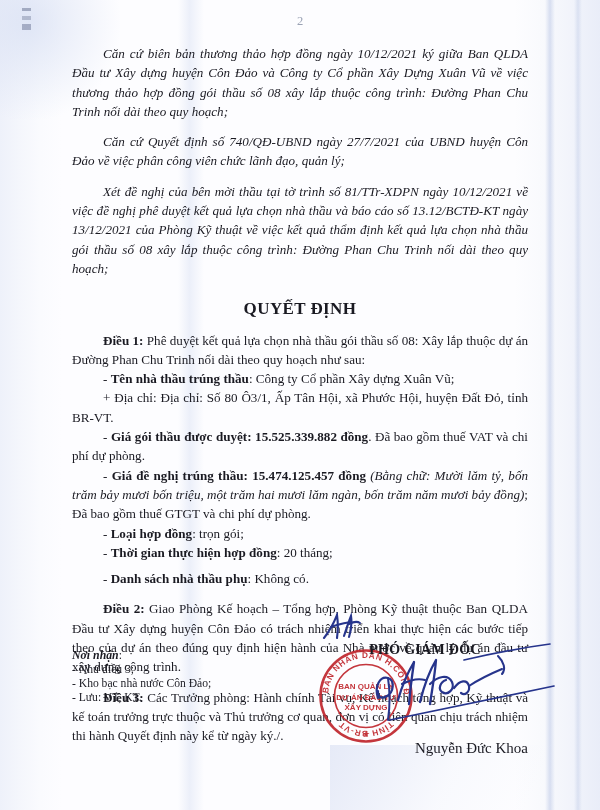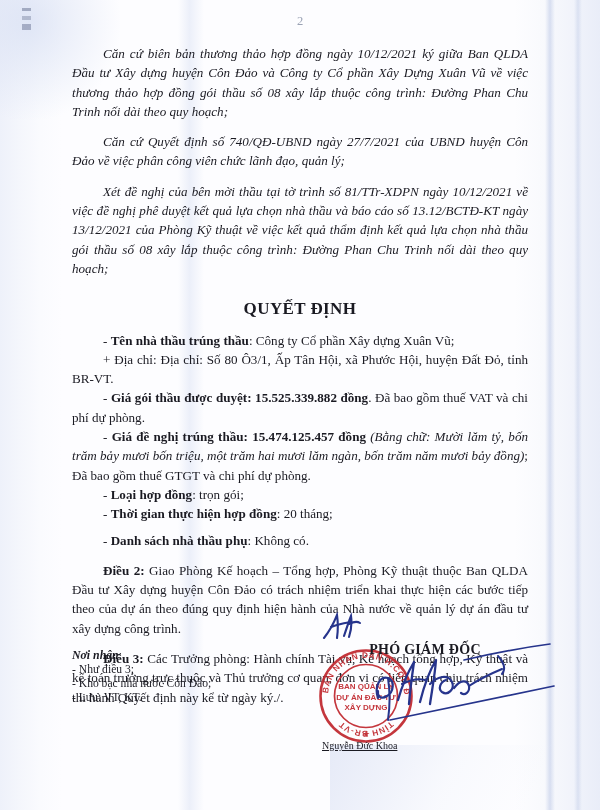--- a/index.html
+++ b/index.html
@@ -156,24 +156,23 @@
     font-weight: bold;
     font-size: 14px;
     letter-spacing: .3px;
     position: relative;
     z-index: 4;
   }
   .signer-name {
     position: absolute;
     left: 0; top: 98px;
     width: 206px;
-    text-align: left;
-    font-size: 10px;
+    text-align: right;
+    font-size: 15px;
     z-index: 4;
-    text-decoration: underline;
   }
 
   
   .seal {
     position: absolute;
     left: -6px; top: 4px;
     width: 100px; height: 100px;
     z-index: 2;
     pointer-events: none;
     opacity: .93;
@@ -209,20 +208,21 @@
   <div class="page-number">2</div>
 
   <div class="content">
 
     <p class="p italic">Căn cứ biên bản thương thảo hợp đồng ngày 10/12/2021 ký giữa Ban QLDA Đầu tư Xây dựng huyện Côn Đảo và Công ty Cổ phần Xây Dựng Xuân Vũ về việc thương thảo hợp đồng gói thầu số 08 xây lắp thuộc công trình: Đường Phan Chu Trinh nối dài theo quy hoạch;</p>
     <p class="p italic gap">Căn cứ Quyết định số 740/QĐ-UBND ngày 27/7/2021 của UBND huyện Côn Đảo về việc phân công viên chức lãnh đạo, quản lý;</p>
     <p class="p italic gap">Xét đề nghị của bên mời thầu tại tờ trình số 81/TTr-XDPN ngày 10/12/2021 về việc đề nghị phê duyệt kết quả lựa chọn nhà thầu và báo cáo số 13.12/BCTĐ-KT ngày 13/12/2021 của Phòng Kỹ thuật về việc kết quả thẩm định kết quả lựa chọn nhà thầu gói thầu số 08 xây lắp thuộc công trình: Đường Phan Chu Trinh nối dài theo quy hoạch;</p>
 
     <p class="heading-qd">QUYẾT ĐỊNH</p>
 
+    <p class="p"><span class="b">Điều 1:</span><span> Phê duyệt kết quả lựa chọn nhà thầu gói thầu số 08: Xây lắp thuộc dự án Đường Phan Chu Trinh nối dài theo quy hoạch như sau:</span></p>
 
     <p class="bullet"><span>- </span><span class="b">Tên nhà thầu trúng thầu</span><span>: Công ty Cổ phần Xây dựng Xuân Vũ;</span></p>
 
     <p class="bullet"><span>+ </span><span>Địa chỉ: Địa chỉ: Số 80 Ô3/1, Ấp Tân Hội, xã Phước Hội, huyện Đất Đỏ, tỉnh BR-VT.</span></p>
 
     <p class="bullet"><span>- </span><span class="b">Giá gói thầu được duyệt</span><span class="b">: 15.525.339.882 đồng</span><span>. Đã bao gồm thuế VAT và chi phí dự phòng.</span></p>
 
     <p class="bullet"><span>- </span><span class="b">Giá đề nghị trúng thầu</span><span class="b">: 15.474.125.457 đồng</span><span class="italic"> (Bằng chữ: Mười lăm tỷ, bốn trăm bảy mươi bốn triệu, một trăm hai mươi lăm ngàn, bốn trăm năm mươi bảy đồng)</span><span>; Đã bao gồm thuế GTGT và chi phí dự phòng.</span></p>
 
     <p class="bullet"><span>- </span><span class="b">Loại hợp đồng</span><span>: trọn gói;</span></p>

